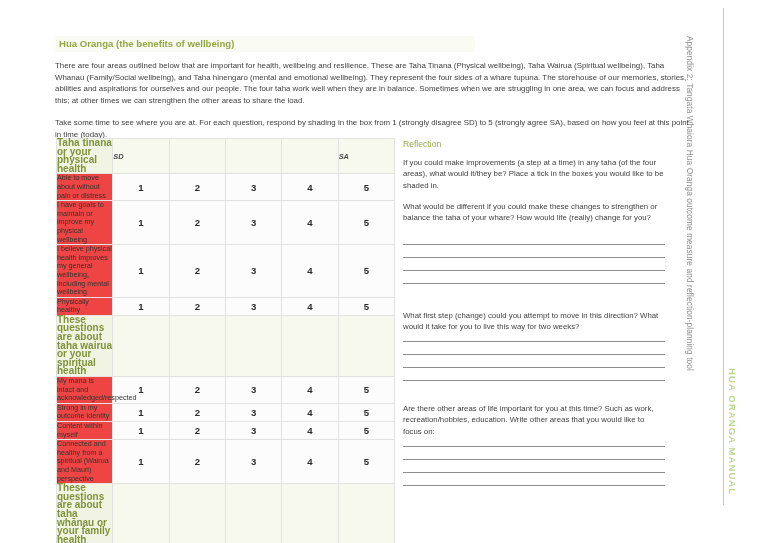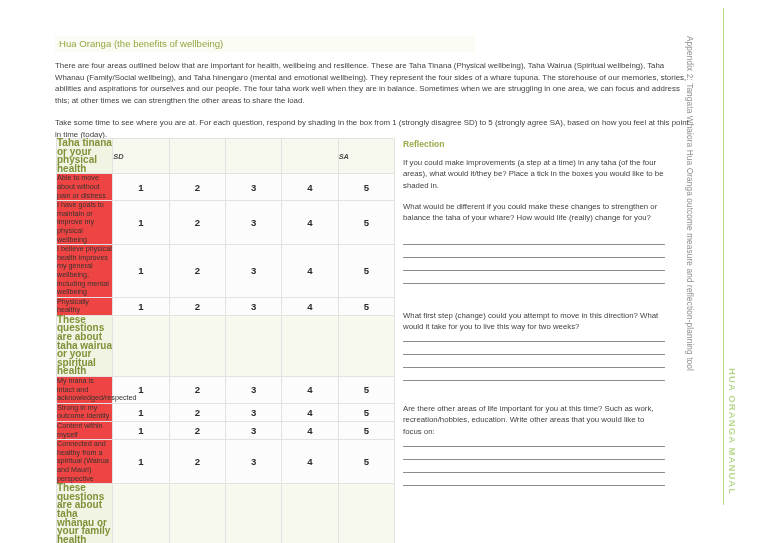--- a/index.html
+++ b/index.html
@@ -63,21 +63,21 @@
 
   
   .title {
     position: absolute;
     left: 55px; top: 36px;
     width: 420px;
     height: 16px;
     background: #fafbf3;
     color: #93a844;
     font-size: 9.6px;
-    font-weight: normal;
+    font-weight: bold;
     line-height: 16px;
     padding-left: 4px;
     box-sizing: border-box;
   }
   .intro {
     position: absolute;
     left: 55px;
     width: 634px;
     font-size: 7.9px;
     line-height: 11.6px;
@@ -131,21 +131,21 @@
     text-align: center;
     font-size: 9.6px;
     font-weight: bold;
     color: #2c2c2c;
     padding: 3px 0 3px 0;
   }
   .ref-title {
     position: absolute;
     left: 403px; top: 139px;
     font-size: 8.6px;
-    font-weight: bold;
+    font-weight: normal;
     color: #97ab4a;
   }
   .ref-p {
     position: absolute;
     left: 403px;
     width: 262px;
     font-size: 7.8px;
     line-height: 11.4px;
     color: #3f3f3f;
   }

